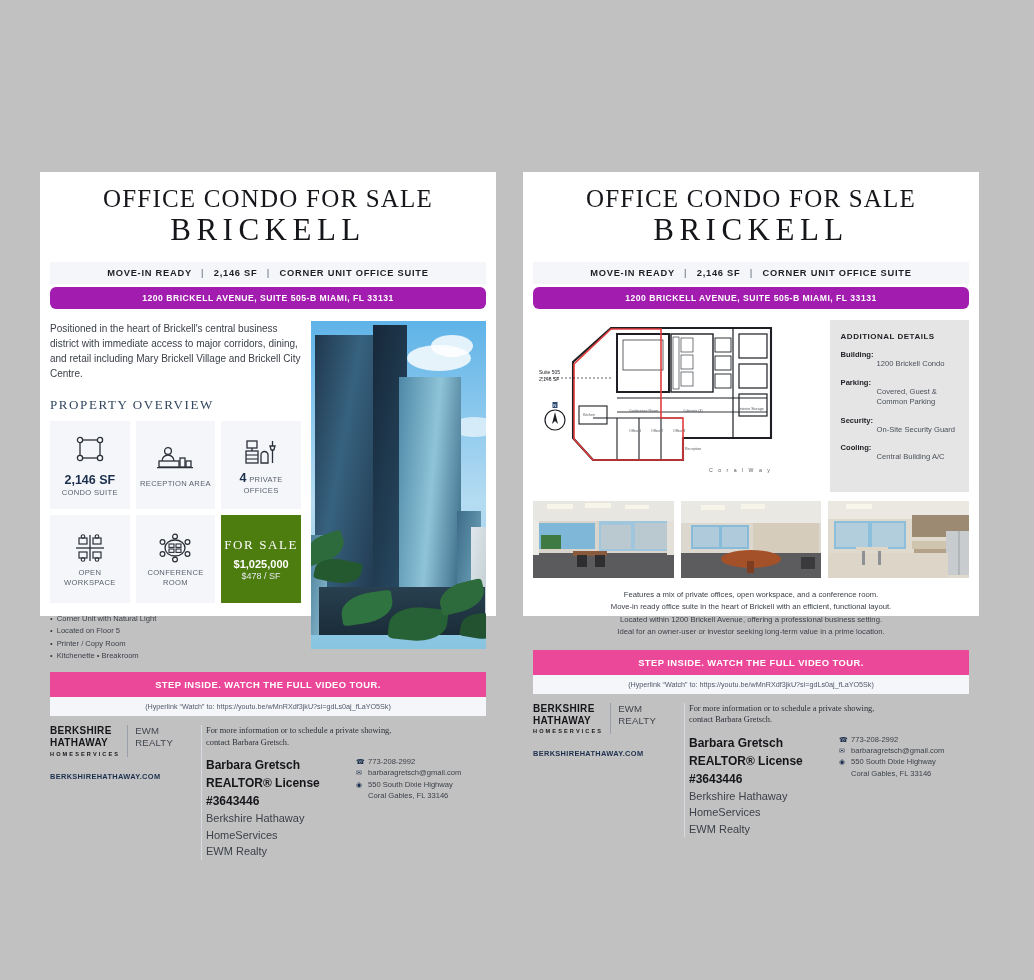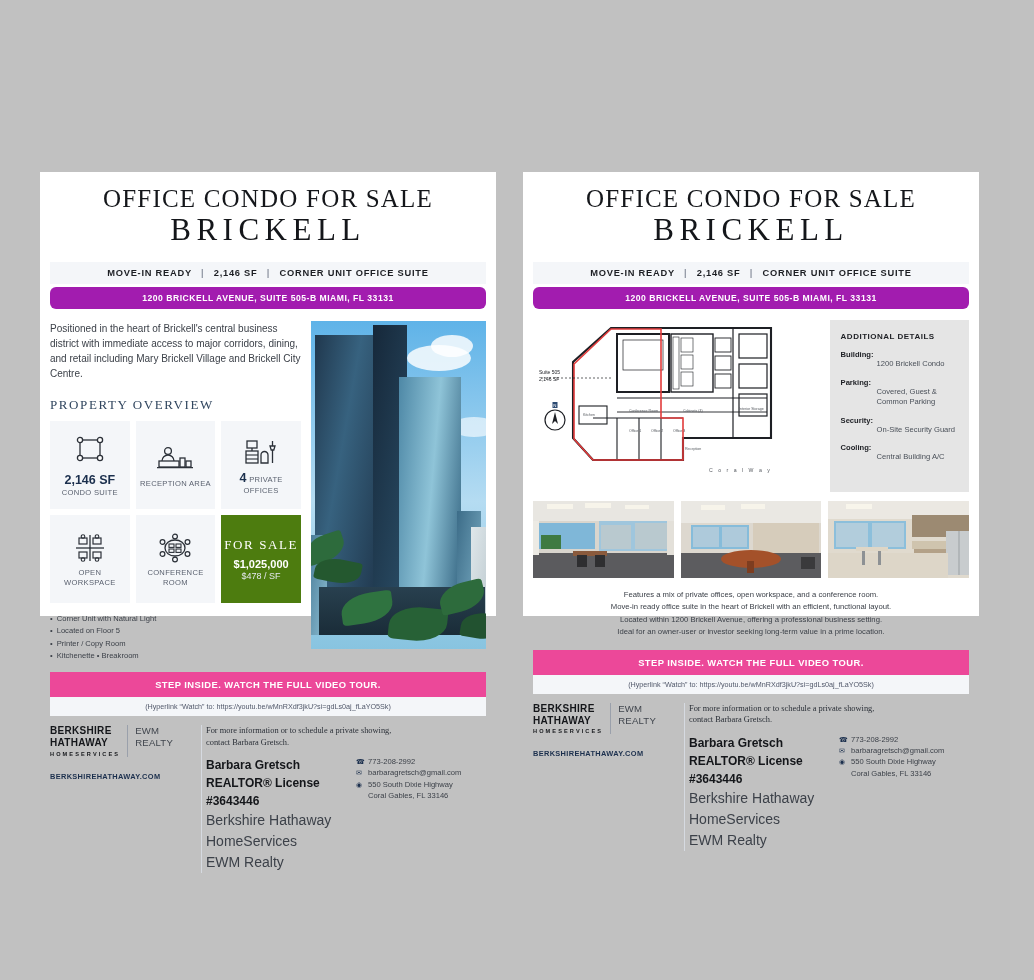--- a/index.html
+++ b/index.html
@@ -140,21 +140,21 @@
   .bh-name { font-size: 10px; font-weight: bold; letter-spacing: .3px; color: #14161a; line-height: 1.18; }
   .bh-hs { font-size: 5.6px; font-weight: bold; letter-spacing: 2.1px; color: #14161a; margin-top: 2px; }
   .bh-div { width: 1px; align-self: stretch; background: #9aa0ab; }
   .ewm { font-size: 9.6px; color: #41464e; line-height: 1.22; letter-spacing: .2px; }
   .bh-url { font-size: 7.4px; font-weight: bold; letter-spacing: .35px; color: #1b2f4d; margin-top: 15px; }
   .fright { flex: 1; }
   .fr-intro { font-family: "Liberation Serif", serif; font-size: 8.4px; color: #2a2f37; line-height: 1.36; }
   .fr-cols { display: flex; gap: 14px; margin-top: 8px; }
   .fr-c1 { width: 136px; }
   .fr-c1 .n { font-size: 12px; font-weight: bold; color: #14161a; line-height: 1.5; }
-  .fr-c1 .t { font-size: 14px; color: #3c4149; line-height: 1.5; }
+  .fr-c1 .t { font-size: 11px; color: #3c4149; line-height: 1.5; }
   .fr-c2 .row { display: flex; gap: 4px; align-items: flex-start; font-size: 7.6px; color: #3c4149; line-height: 1.5; }
   .fr-c2 .ci { width: 8px; flex: none; color: #1b2f4d; font-size: 7px; line-height: 1.6; }
   .fr-c2 .ind { padding-left: 12px; font-size: 7.6px; color: #3c4149; line-height: 1.5; }
 
   svg.ic { display: block; }
 </style>
 </head>
 <body>
 
 <div class="stage">

